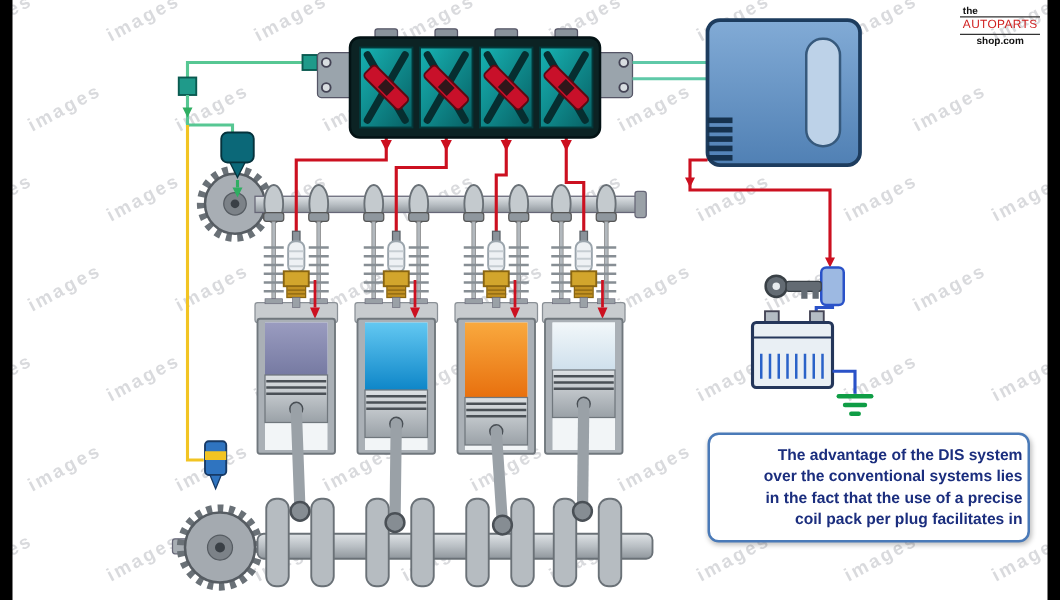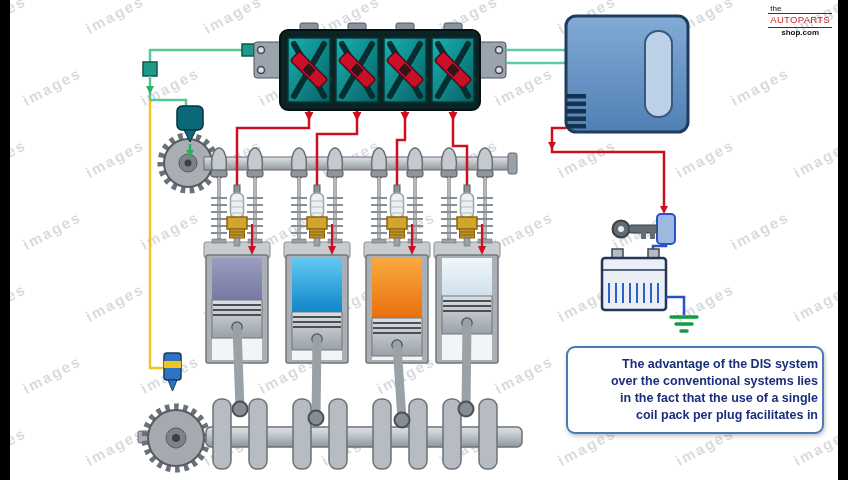--- a/index.html
+++ b/index.html
@@ -6,21 +6,21 @@
   .stage{position:relative;width:848px;height:480px;background:#ffffff;overflow:hidden;
          font-family:"Liberation Sans",sans-serif;}
   .watermark-layer{position:absolute;inset:0;z-index:1;pointer-events:none;}
   .wm{position:absolute;color:rgba(95,100,112,0.24);font-weight:bold;font-size:15px;
       letter-spacing:2px;transform:rotate(-28deg);white-space:nowrap;}
   svg.diagram{position:absolute;left:0;top:0;z-index:2;}
   .side-bar{position:absolute;top:0;width:10px;height:480px;background:#000;z-index:5;}
   .side-bar.left{left:0;}
   .side-bar.right{right:0;}
   .logo{position:absolute;top:4px;right:16px;z-index:6;text-align:center;line-height:1.15;color:#111;}
-  .logo .l1{font-size:8px;font-weight:normal;text-align:left;padding-left:2px;}
+  .logo .l1{font-size:8px;font-weight:bold;text-align:left;padding-left:2px;}
   .logo .l2{font-size:9.5px;font-weight:normal;color:#d02020;border-top:1px solid #333;
             border-bottom:1px solid #333;padding:1px 2px;letter-spacing:0.3px;}
   .logo .l3{font-size:8px;font-weight:bold;}
   .caption{position:absolute;left:566px;top:346px;width:246px;z-index:6;background:#fff;
            border:2px solid #4a7ab8;border-radius:9px;padding:8px 4px;
            box-shadow:1px 2px 4px rgba(0,0,0,0.25);}
   .caption div{text-align:right;color:#1b2e7e;font-weight:bold;font-size:12.5px;line-height:17px;}
 </style>
 </head>
 <body>
@@ -460,17 +460,17 @@
 
   <div class="logo">
     <div class="l1">the</div>
     <div class="l2">AUTOPARTS</div>
     <div class="l3">shop.com</div>
   </div>
 
   <div class="caption">
     <div>The advantage of the DIS system</div>
     <div>over the conventional systems lies</div>
-    <div>in the fact that the use of a single</div>
+    <div>in the fact that the use of a precise</div>
     <div>coil pack per plug facilitates in</div>
   </div>
 
 </div>
 
 </body></html>

